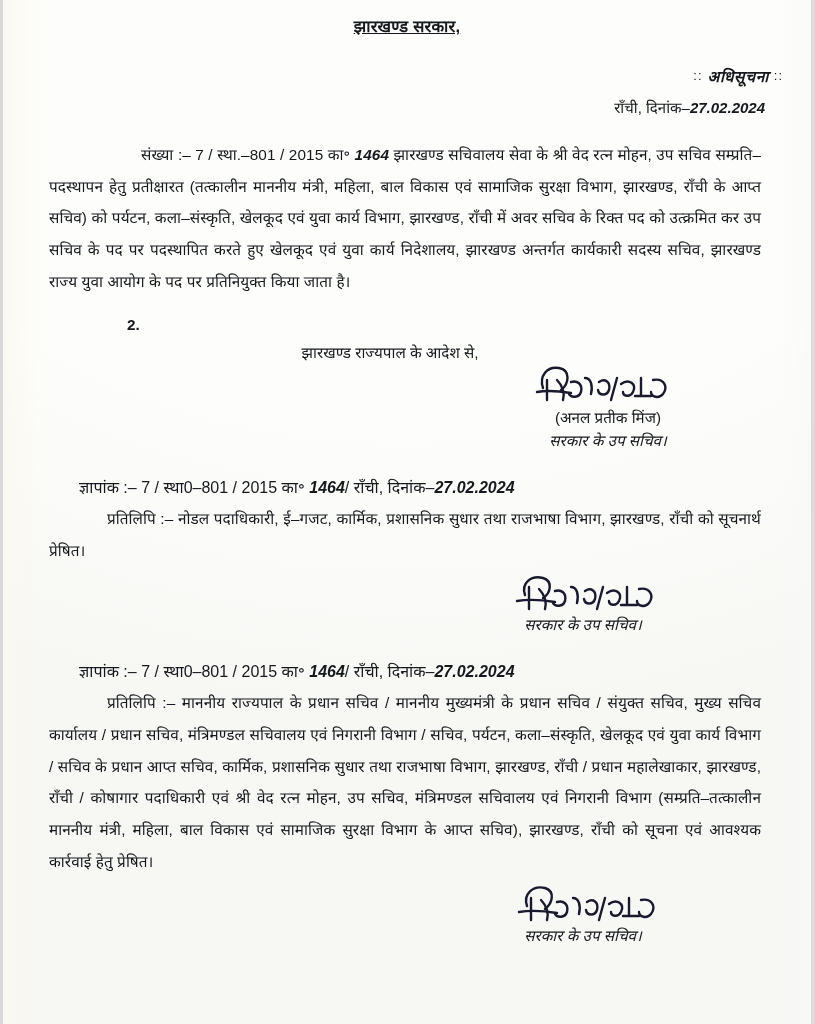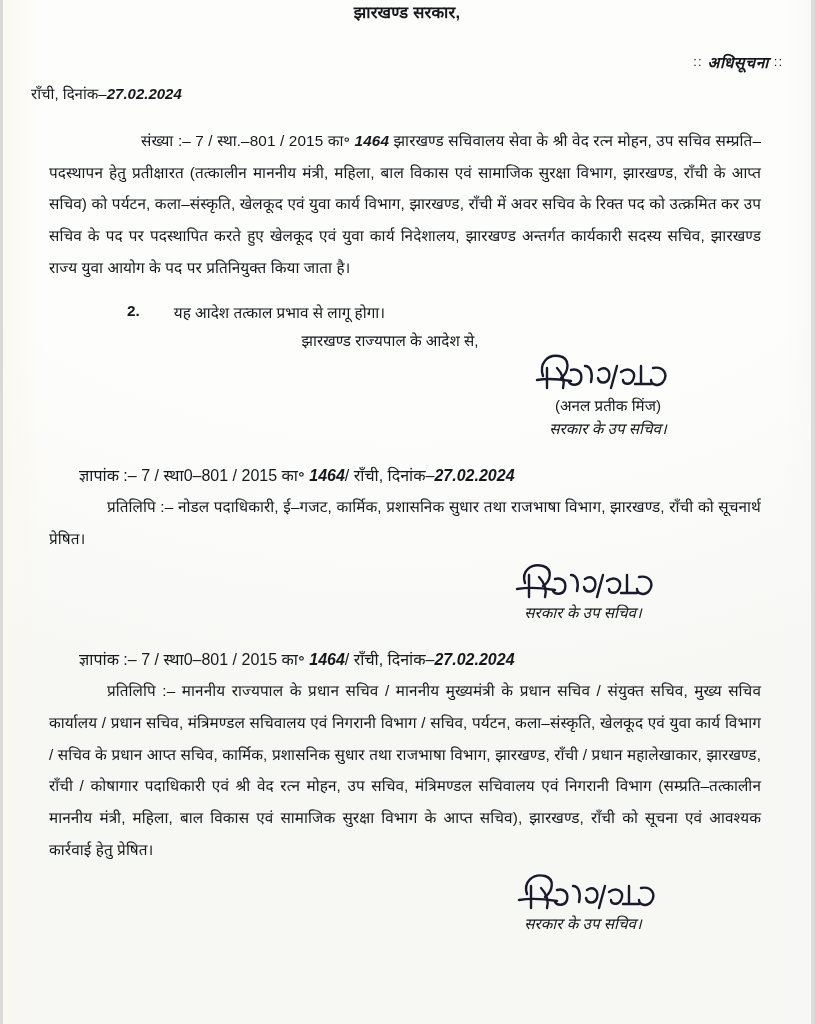--- a/index.html
+++ b/index.html
@@ -40,20 +40,22 @@
   .content {
     position: relative;
     padding: 0 28px;
     height: 100%;
     box-sizing: border-box;
   }
 
   
   .hdr {
     text-align: center;
+    padding-top: 14px;
+    text-decoration: underline;
   }
   .hdr-line1 {
     font-size: 16.5px;
     font-weight: 700;
     letter-spacing: 0.2px;
     line-height: 1.5;
   }
   .hdr-line2 {
     font-size: 17px;
     font-weight: 700;
@@ -72,21 +74,21 @@
   }
   .notif-colon {
     font-style: normal;
     font-weight: 400;
     font-size: 13px;
     vertical-align: 2px;
     letter-spacing: 1px;
   }
 
   .place-date {
-    text-align: left;
+    text-align: right;
     font-size: 15px;
     margin-top: 10px;
     padding-right: 18px;
     font-weight: 500;
   }
   .place-date .dt {
     font-weight: 700;
     font-style: italic;
   }
 
@@ -204,21 +206,20 @@
 
     <div class="place-date">
       <span>राँची, दिनांक–</span><span class="dt">27.02.2024</span>
     </div>
 
     <div class="body-block">
       <p class="just last-left"><span class="indent-lead"></span><span>संख्या :–  7 / स्था.–801 / 2015 का॰</span> <span class="num-em">1464</span><span> झारखण्ड सचिवालय सेवा के श्री वेद रत्न मोहन, उप सचिव सम्प्रति–पदस्थापन हेतु प्रतीक्षारत (तत्कालीन माननीय मंत्री, महिला, बाल विकास एवं सामाजिक सुरक्षा विभाग, झारखण्ड, राँची के आप्त सचिव) को पर्यटन, कला–संस्कृति, खेलकूद एवं युवा कार्य विभाग, झारखण्ड, राँची में अवर सचिव के रिक्त पद को उत्क्रमित कर उप सचिव के पद पर पदस्थापित करते हुए खेलकूद एवं युवा कार्य निदेशालय, झारखण्ड अन्तर्गत कार्यकारी सदस्य सचिव, झारखण्ड राज्य युवा आयोग के पद पर प्रतिनियुक्त किया जाता है।</span></p>
 
       <div class="clause2">
         <span class="cnum">2.</span>
-        <span>यह आदेश तत्काल प्रभाव से लागू होगा।</span>
       </div>
     </div>
 
     <div class="byorder">झारखण्ड राज्यपाल के आदेश से,</div>
 
     <div class="sign-block">
       <div class="sig-img">
         <svg width="190" height="46" viewBox="0 0 190 46">
           <g fill="none" stroke="#1a1a2e" stroke-width="2.4" stroke-linecap="round" stroke-linejoin="round">
             <path d="M30 28 C26 16, 34 6, 46 8 C58 10, 56 24, 48 30"></path>

